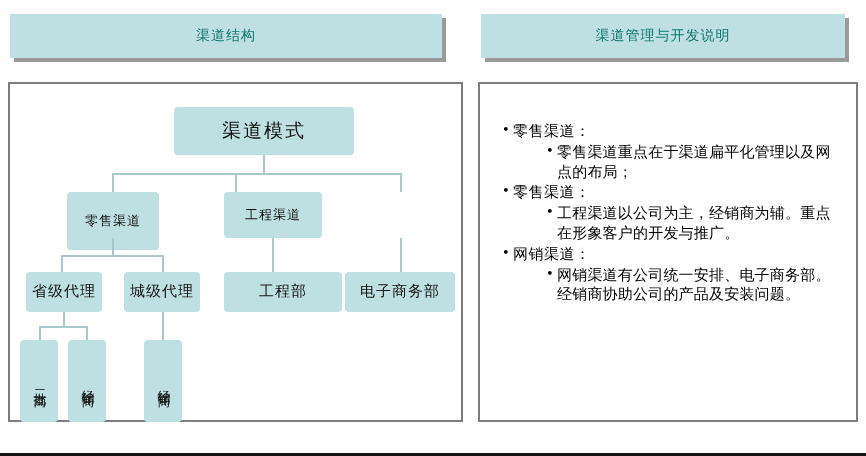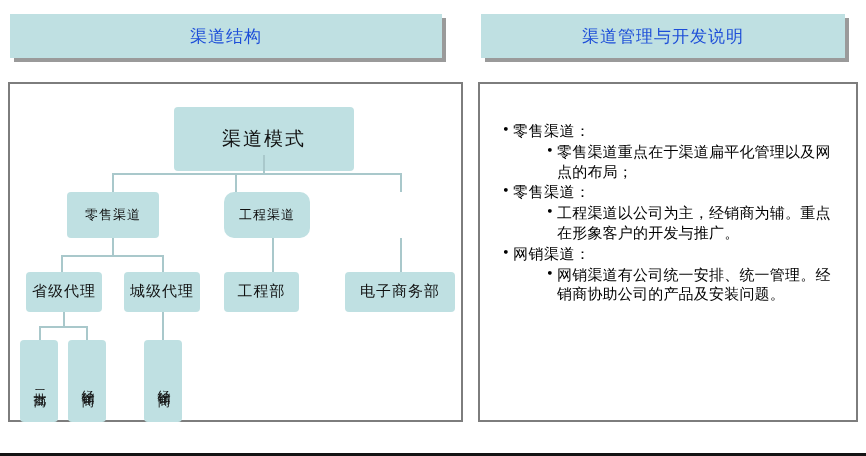--- a/index.html
+++ b/index.html
@@ -20,23 +20,23 @@
   .hdr {
     position: absolute;
     background: #bfe0e2;
     box-shadow: 4px 4px 0 0 #9a9a9a;
     display: flex;
     align-items: center;
     justify-content: center;
     box-sizing: border-box;
   }
   .hdr-title {
-    font-size: 17px;
+    font-size: 14px;
     letter-spacing: 1px;
-    color: #1d4ed8;
+    color: #0f766e;
     white-space: nowrap;
   }
   #hdr-left  { left: 10px;  top: 14px; width: 432px; height: 44px; }
   #hdr-right { left: 481px; top: 14px; width: 364px; height: 44px; }
 
   
   .panel {
     position: absolute;
     background: #ffffff;
     border: 2px solid #7d7d7d;
@@ -134,53 +134,53 @@
   <span class="hdr-title">渠道结构</span>
 </div>
 
 <div class="hdr" id="hdr-right">
   <span class="hdr-title">渠道管理与开发说明</span>
 </div>
 
 <div class="panel" id="panel-left">
   <div id="orgchart">
 
-    <div class="node root" style="left:164px; top:23px; width:180px; height:64px;">
+    <div class="node root" style="left:164px; top:23px; width:180px; height:48px;">
       <span>渠道模式</span>
     </div>
 
     <div class="conn v" style="left:253px; top:71px;  height:18px;"></div>
     <div class="conn h" style="left:102px; top:89px;  width:290px;"></div>
     <div class="conn v" style="left:102px; top:89px;  height:19px;"></div>
     <div class="conn v" style="left:225px; top:89px;  height:19px;"></div>
     <div class="conn v" style="left:390px; top:89px;  height:19px;"></div>
 
-    <div class="node lvl2" style="left:57px;  top:108px; width:92px; height:46px;">
+    <div class="node lvl2" style="left:57px;  top:108px; width:92px; height:58px;">
       <span>零售渠道</span>
     </div>
-    <div class="node lvl2" style="left:214px; top:108px; width:86px; height:46px;border-radius:10px;">
+    <div class="node lvl2" style="left:214px; top:108px; width:98px; height:46px;">
       <span>工程渠道</span>
     </div>
 
     <div class="conn v" style="left:102px; top:154px; height:17px;"></div>
     <div class="conn h" style="left:51px;  top:171px; width:103px;"></div>
     <div class="conn v" style="left:51px;  top:171px; height:17px;"></div>
     <div class="conn v" style="left:152px; top:171px; height:17px;"></div>
 
     <div class="conn v" style="left:262px; top:154px; height:34px;"></div>
 
     <div class="conn v" style="left:390px; top:154px; height:34px;"></div>
 
     <div class="node lvl3" style="left:16px;  top:188px; width:76px; height:40px;">
       <span>省级代理</span>
     </div>
     <div class="node lvl3" style="left:114px; top:188px; width:76px; height:40px;">
       <span>城级代理</span>
     </div>
-    <div class="node lvl3" style="left:214px; top:188px; width:75px; height:40px;">
+    <div class="node lvl3" style="left:214px; top:188px; width:118px; height:40px;">
       <span>工程部</span>
     </div>
     <div class="node lvl3" style="left:335px; top:188px; width:110px; height:40px;">
       <span>电子商务部</span>
     </div>
 
     <div class="conn v" style="left:53px; top:228px; height:14px;"></div>
     <div class="conn h" style="left:29px; top:242px; width:48px;"></div>
     <div class="conn v" style="left:29px; top:242px; height:14px;"></div>
     <div class="conn v" style="left:76px; top:242px; height:14px;"></div>
@@ -200,17 +200,17 @@
   </div>
 </div>
 
 <div class="panel" id="panel-right">
   <div id="notes">
     <div class="b1">零售渠道：</div>
     <div class="b2">零售渠道重点在于渠道扁平化管理以及网点的布局；</div>
     <div class="b1">零售渠道：</div>
     <div class="b2">工程渠道以公司为主，经销商为辅。重点在形象客户的开发与推广。</div>
     <div class="b1">网销渠道：</div>
-    <div class="b2">网销渠道有公司统一安排、统一管理。经销商协助公司的产品及安装问题。</div>
+    <div class="b2">网销渠道有公司统一安排、电子商务部。经销商协助公司的产品及安装问题。</div>
   </div>
 </div>
 
 <div id="bottom-rule"></div>
 
 </body></html>

